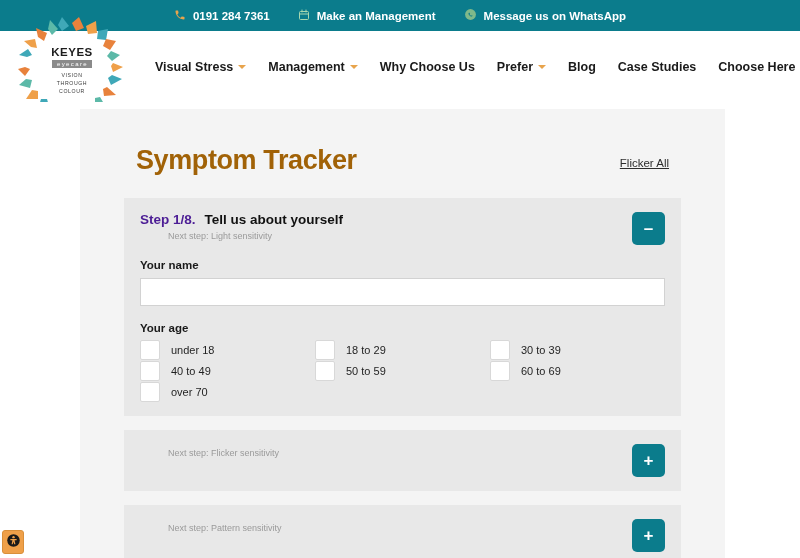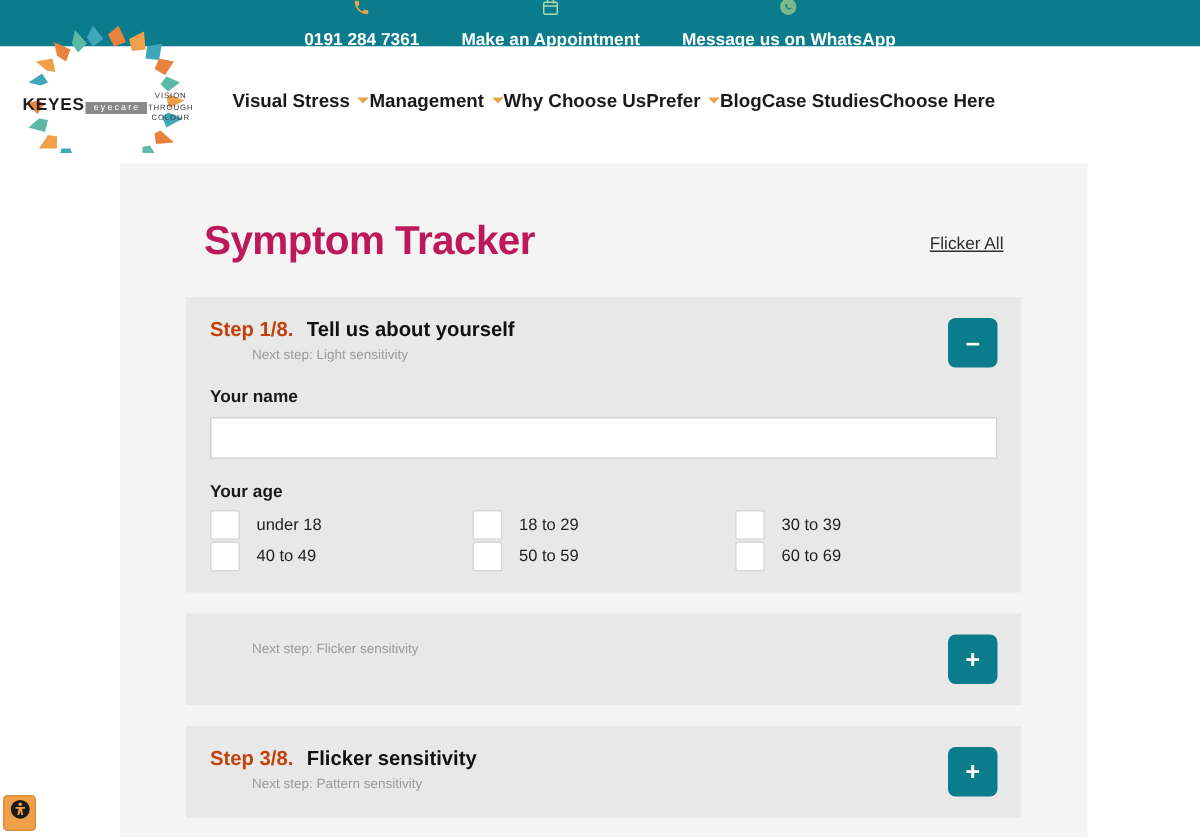--- a/index.html
+++ b/index.html
@@ -15,83 +15,83 @@
     height: 31px;
     background: #0b7c8c;
     display: flex;
     align-items: center;
     justify-content: center;
     gap: 28px;
   }
   .topbar-item {
     display: flex; align-items: center; gap: 7px;
     color: #ffffff; font-size: 11.5px; font-weight: bold;
-    white-space: nowrap; cursor: pointer; flex-direction: column;
+    white-space: nowrap; cursor: pointer;
   }
   .topbar-item .ic { display: block; }
 
   
   .navbar {
     height: 71px;
     background: #ffffff;
     display: flex; align-items: center;
     position: relative;
   }
   .logo-wrap {
     position: absolute; left: 18px; top: -14px;
     width: 108px; height: 108px;
     display: flex; align-items: center; justify-content: center;
   }
   .logo-splash { position: absolute; inset: 0; }
   .logo-oval {
     position: relative; z-index: 3;
     width: 62px; height: 74px; border-radius: 50%;
     background: #ffffff;
-    display: flex; flex-direction: row;
+    display: flex; flex-direction: column;
     align-items: center; justify-content: center;
     gap: 1px;
   }
   .logo-keyes { font-size: 11.5px; font-weight: bold; letter-spacing: .5px; color: #1d1d1d; line-height: 1; }
   .logo-eyecare {
     font-size: 6px; letter-spacing: 1.4px; color: #ffffff; background: #8a8a8a;
     padding: 1px 4px 1px 5px; line-height: 1; margin-top: 1px;
   }
   .logo-tag { font-size: 5.2px; color: #3a3a3a; letter-spacing: .6px; line-height: 1.45; text-align: center; margin-top: 3px; }
 
-  .nav-items { display: flex; align-items: center; margin-left: 155px; text-align: right; }
+  .nav-items { display: flex; align-items: center; gap: 22px; margin-left: 155px; text-align: right; }
   .nav-link {
     font-size: 12.5px; color: #1a1a1a; font-weight: 600;
     display: flex; align-items: center; gap: 5px;
     cursor: pointer; white-space: nowrap;
   }
   .caret { width: 0; height: 0; border-left: 4px solid transparent; border-right: 4px solid transparent; border-top: 4.5px solid #e8a44c; }
 
   
   .page { background: #ffffff; height: 456px; position: relative; }
   .content-panel {
     position: absolute; left: 80px; top: 7px;
     width: 645px; min-height: 450px;
     background: #f4f4f4;
     padding: 36px 28px 0 28px;
   }
   .page-head { display: flex; align-items: flex-start; justify-content: space-between; padding: 0 28px 0 28px; }
-  .page-title { font-size: 27px; font-weight: 900; color: #be185d; letter-spacing: -.4px; }
+  .page-title { font-size: 27px; font-weight: 900; color: #a16207; letter-spacing: -.4px; }
   .expand-all { font-size: 11.5px; color: #2e2e2e; text-decoration: underline; cursor: pointer; margin-top: 12px; }
 
   .steps { margin-top: 22px; padding: 0 16px; }
   .step-card {
     background: #e8e8e8;
     padding: 14px 16px 14px 16px;
     margin-bottom: 14px;
     position: relative;
   }
   .step-head { display: flex; align-items: flex-start; }
   .step-head-text { flex: 1; }
   .step-title-row { display: flex; align-items: baseline; gap: 9px; }
-  .step-num { font-size: 13.5px; font-weight: bold; color: #c2410c; }
+  .step-num { font-size: 13.5px; font-weight: bold; color: #4c1d95; }
   .step-name { font-size: 13.5px; font-weight: bold; color: #111111; }
   .step-next { font-size: 9px; color: #9a9a9a; margin-top: 4px; padding-left: 28px; }
   .toggle-btn {
     width: 33px; height: 33px; flex: none;
     background: #0b7c8c; border: none; border-radius: 5px;
     color: #ffffff; font-size: 17px; font-weight: bold;
     display: flex; align-items: center; justify-content: center;
     cursor: pointer; line-height: 1;
   }
 
@@ -135,21 +135,21 @@
     <span>0191 284 7361</span>
   </div>
 
   <div class="topbar-item">
     <span class="ic">
       <svg width="12" height="12" viewBox="0 0 24 24">
           <rect x="3" y="5" width="18" height="16" rx="2" fill="none" stroke="#a8d8b0" stroke-width="2"></rect>
           <path stroke="#a8d8b0" stroke-width="2" stroke-linecap="round" d="M8 2v4M16 2v4M3 10h18"></path>
         </svg>
     </span>
-    <span>Make an Appointment</span>
+    <span>Make an Management</span>
   </div>
 
   <div class="topbar-item">
     <span class="ic">
       <svg width="13" height="13" viewBox="0 0 24 24">
           <circle cx="12" cy="12" r="10" fill="#7fb98a"></circle>
           <path fill="#0b7c8c" d="M16.2 14.1c-.2-.1-1.4-.7-1.6-.8-.2-.1-.4-.1-.5.1l-.6.8c-.1.1-.2.2-.4.1-1.1-.5-2-1.3-2.6-2.4-.1-.2 0-.3.1-.4l.4-.5c.1-.2.1-.3 0-.5l-.7-1.6c-.1-.3-.3-.3-.5-.3h-.4c-.2 0-.5.1-.7.4-.6.7-.7 1.6-.3 2.4.8 1.9 2.3 3.4 4.2 4.2.8.3 1.7.2 2.4-.4.2-.2.4-.5.4-.8 0-.1 0-.2-.1-.3z"></path>
         </svg>
     </span>
     <span>Message us on WhatsApp</span>
@@ -267,40 +267,40 @@
               <span class="opt-label">40 to 49</span>
             </label>
             <label class="opt">
               <span class="cbox"></span>
               <span class="opt-label">50 to 59</span>
             </label>
             <label class="opt">
               <span class="cbox"></span>
               <span class="opt-label">60 to 69</span>
             </label>
+            <label class="opt">
+              <span class="cbox"></span>
+              <span class="opt-label">over 70</span>
+            </label>
           </div>
         </div>
       </div>
 
       <div class="step-card">
         <div class="step-head">
           <div class="step-head-text">
             <div class="step-next">Next step: Flicker sensitivity</div>
           </div>
           <button class="toggle-btn">+</button>
         </div>
       </div>
 
       <div class="step-card">
         <div class="step-head">
           <div class="step-head-text">
-            <div class="step-title-row">
-              <span class="step-num">Step 3/8.</span>
-              <span class="step-name">Flicker sensitivity</span>
-            </div>
             <div class="step-next">Next step: Pattern sensitivity</div>
           </div>
           <button class="toggle-btn">+</button>
         </div>
       </div>
 
     </div>
   </div>
 </div>
 

